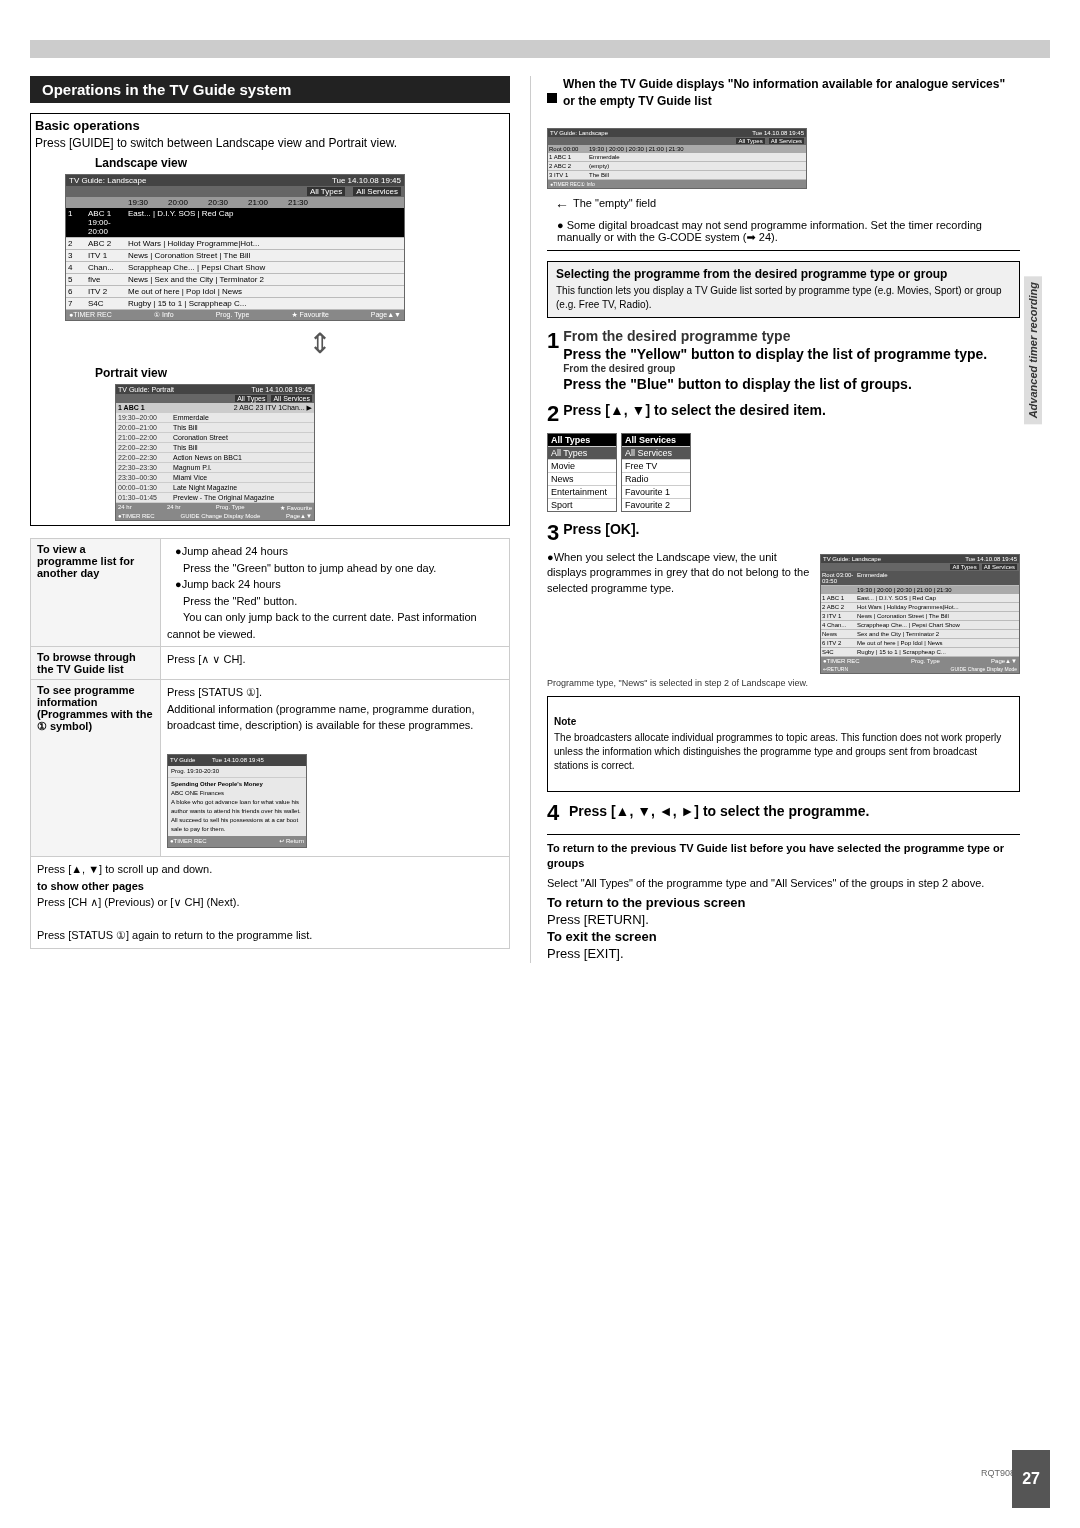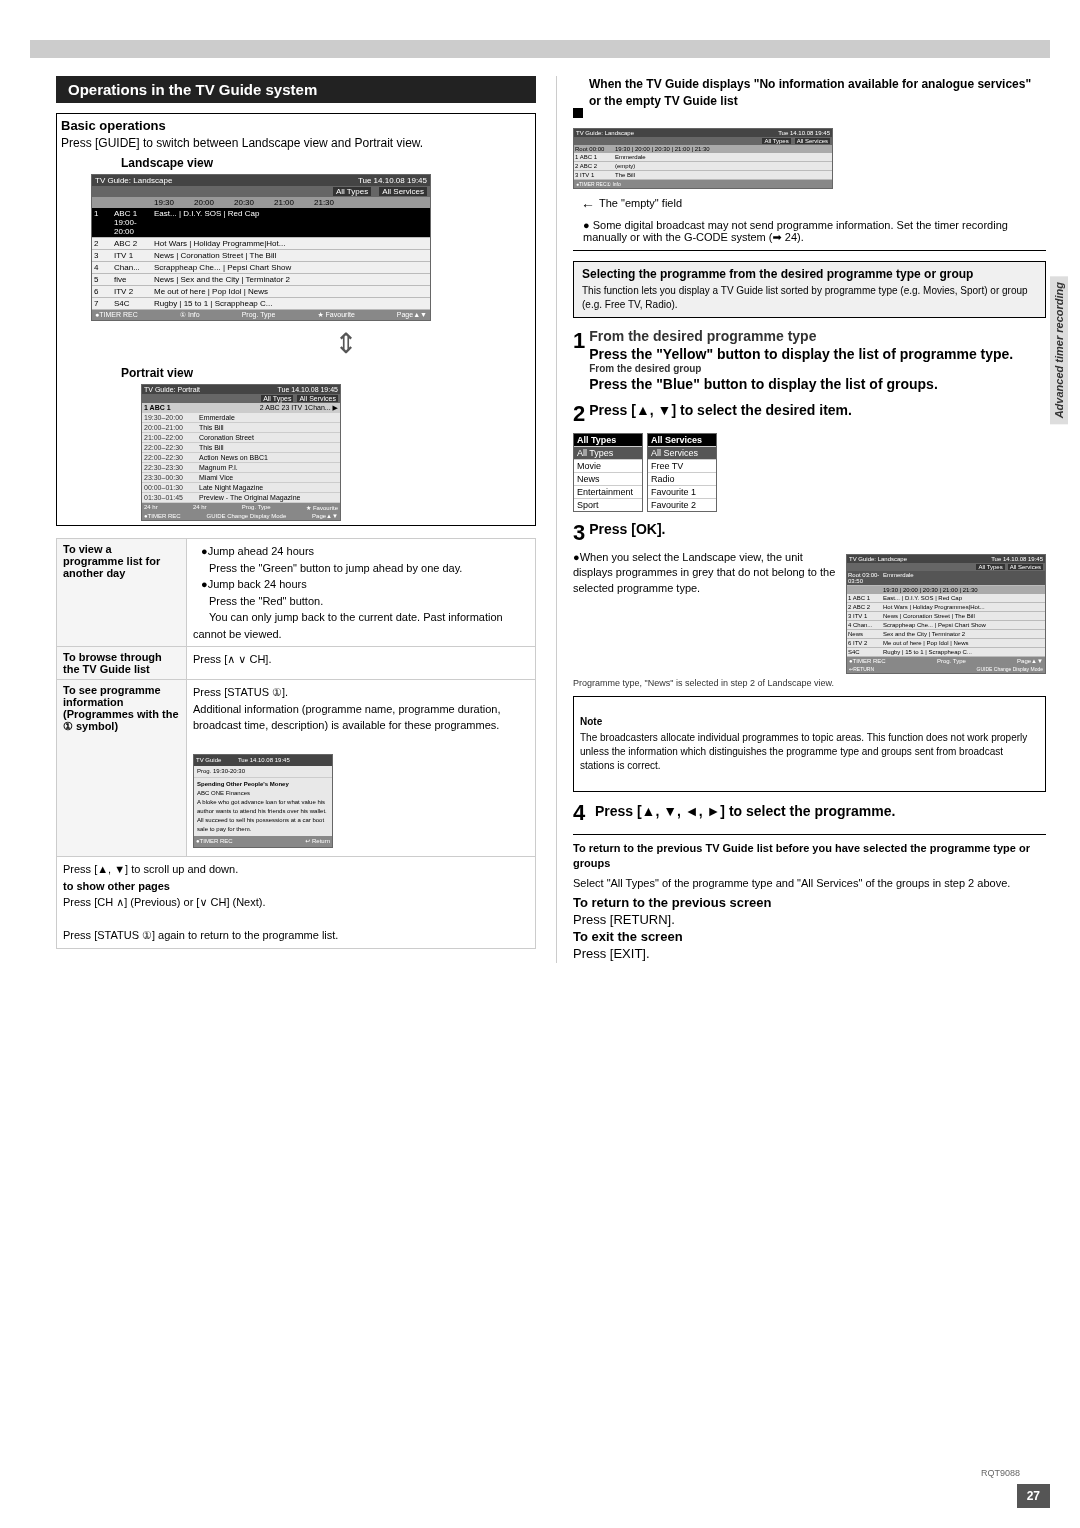--- a/index.html
+++ b/index.html
@@ -24,21 +24,20 @@
       width: 100%;
       height: 18px;
       background: #ccc;
       margin-bottom: 18px;
     }
     
     .main-layout {
       display: flex;
       gap: 0px;
       width: 100%;
-      margin-left: 26px;
     }
     
     .left-col {
       width: 500px;
       flex-shrink: 0;
       padding-right: 20px;
     }
     
     .right-col {
       flex: 1;
@@ -245,21 +244,21 @@
 
     
     .right-heading {
       font-size: 12px;
       font-weight: bold;
       margin-bottom: 8px;
       line-height: 1.4;
     }
     .right-heading-box {
       display: flex;
-      align-items: flex-end;
+      align-items: center;
       margin-bottom: 10px;
     }
     .square-bullet {
       display: inline-block;
       width: 10px;
       height: 10px;
       background: #000;
       margin-right: 6px;
       margin-top: 2px;
       flex-shrink: 0;
@@ -450,22 +449,22 @@
       margin-bottom: 2px;
     }
 
     
     .page-number {
       position: absolute;
       bottom: 20px;
       right: 30px;
       background: #555;
       color: #fff;
-      padding: 5px 10px;
-      font-size: 12px;
+      padding: 20px 10px;
+      font-size: 16px;
       font-weight: bold;
     }
     .product-code {
       position: absolute;
       bottom: 50px;
       right: 60px;
       font-size: 9px;
       color: #666;
     }
 

